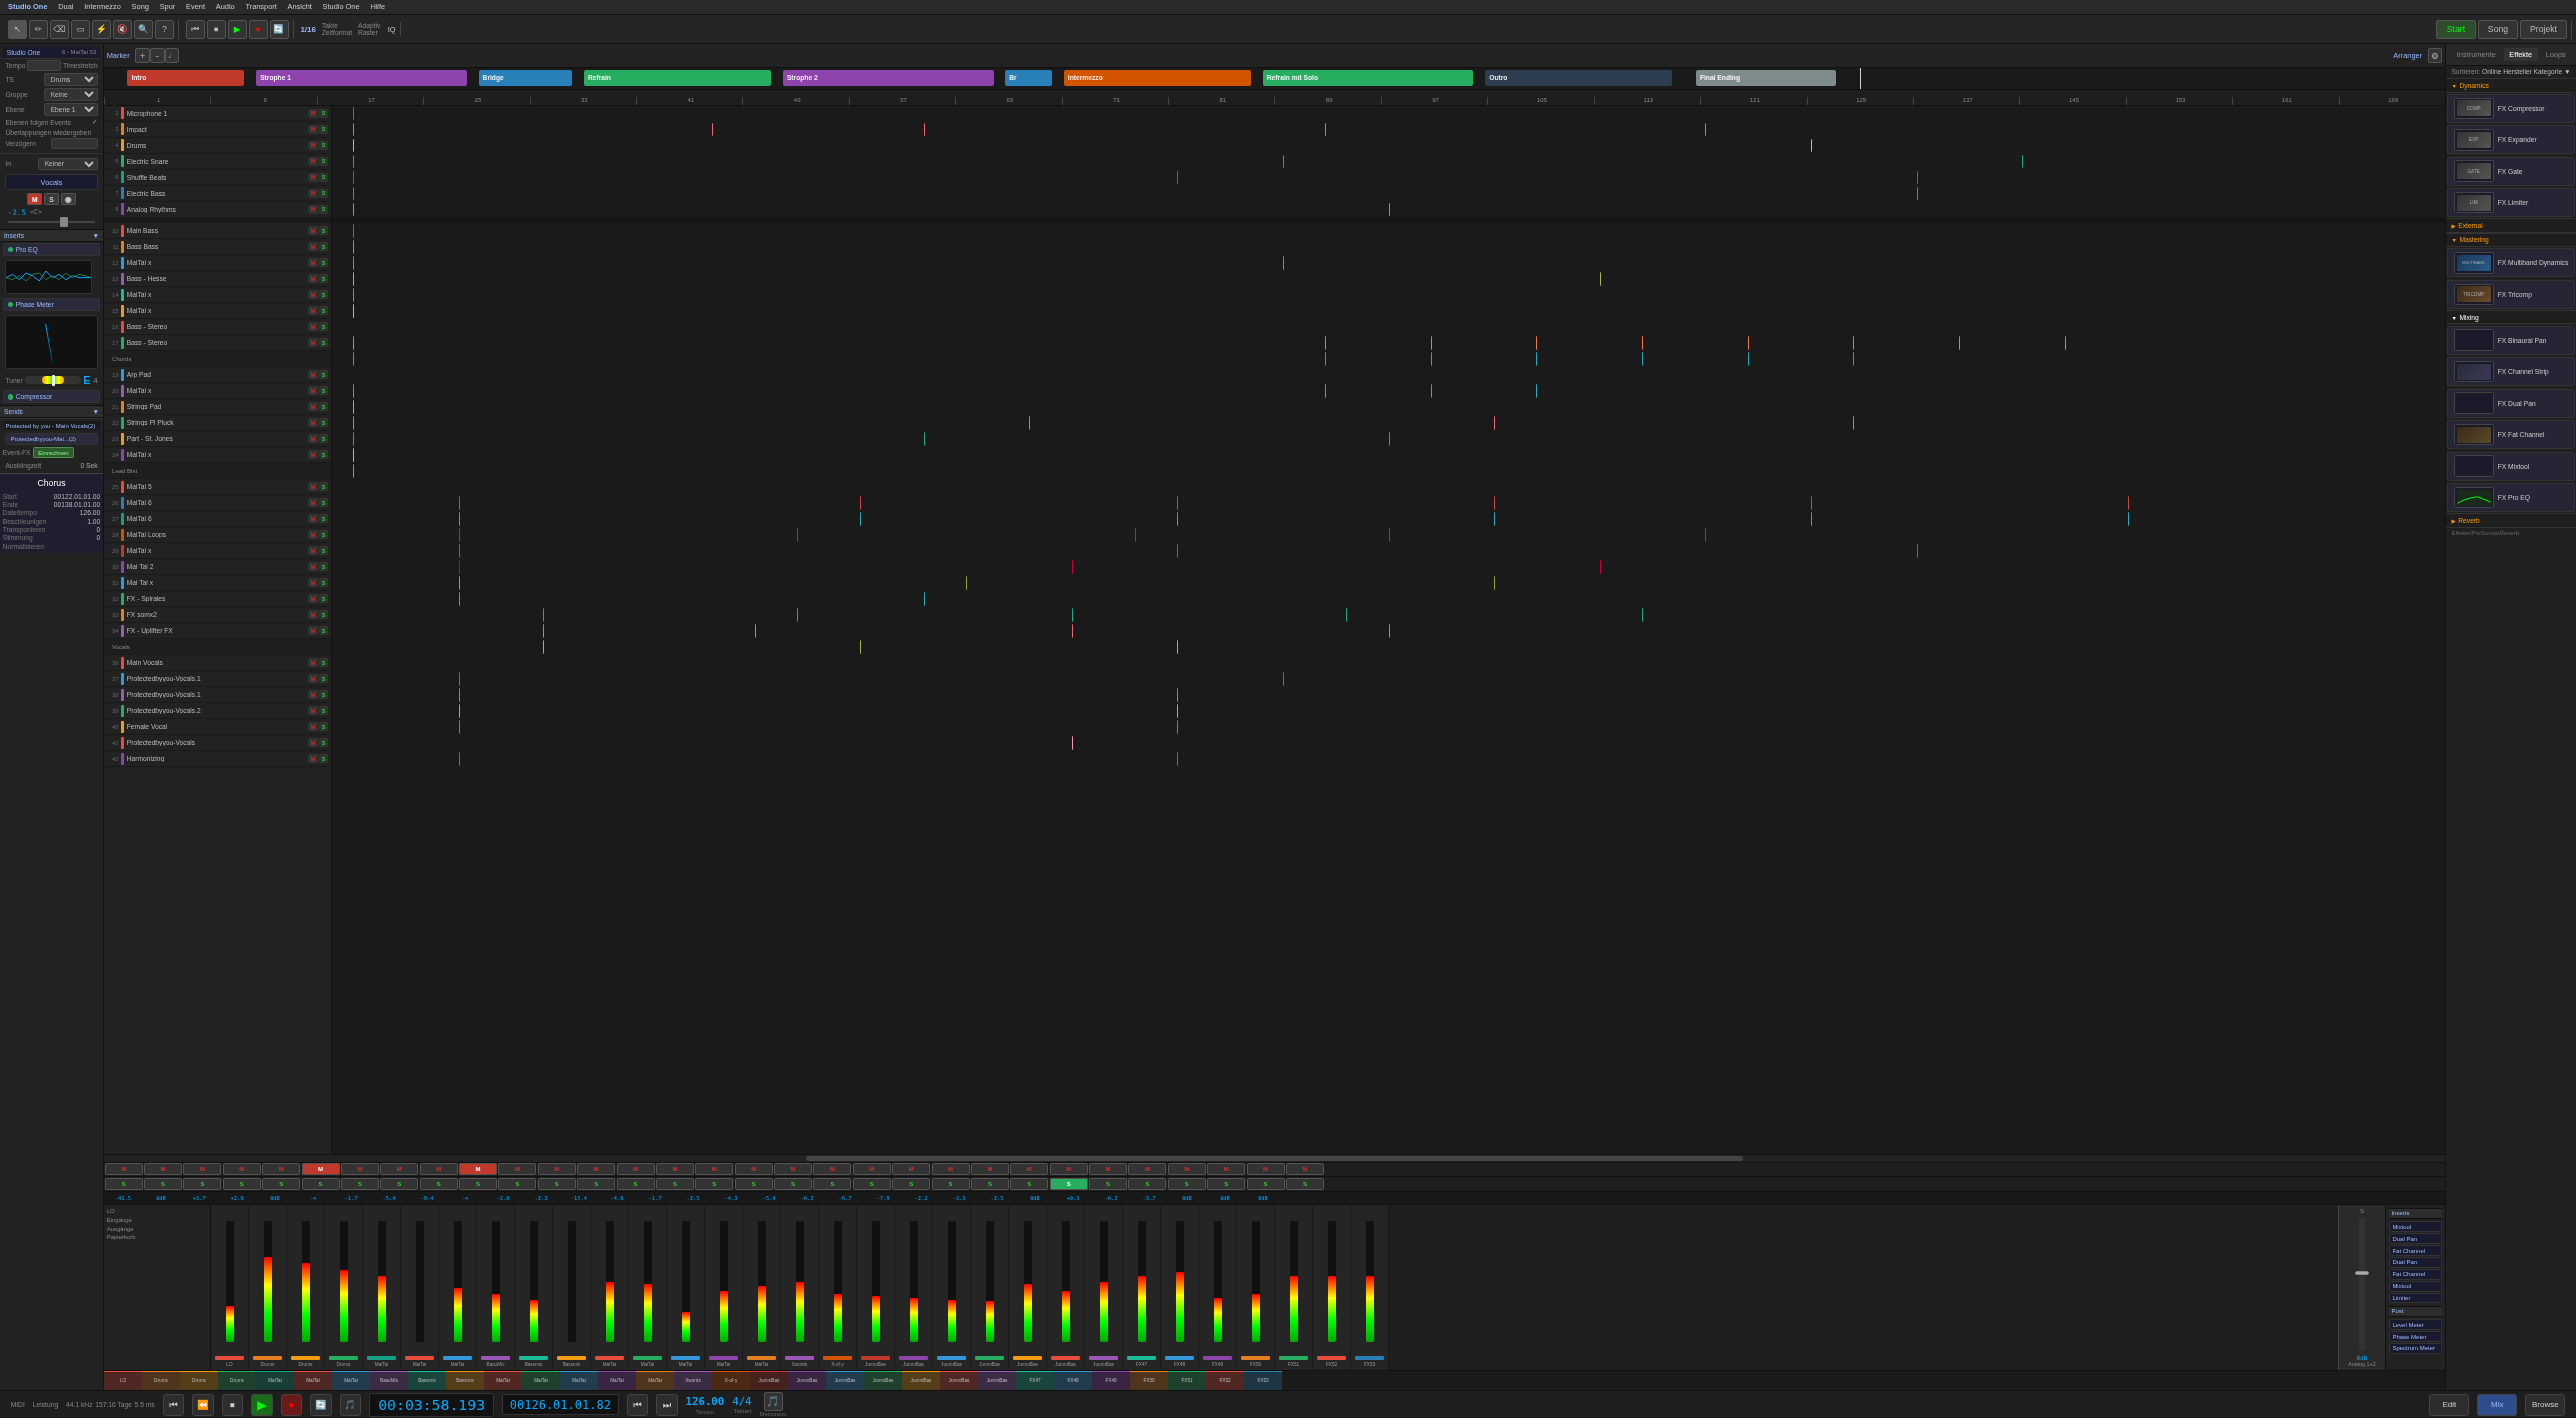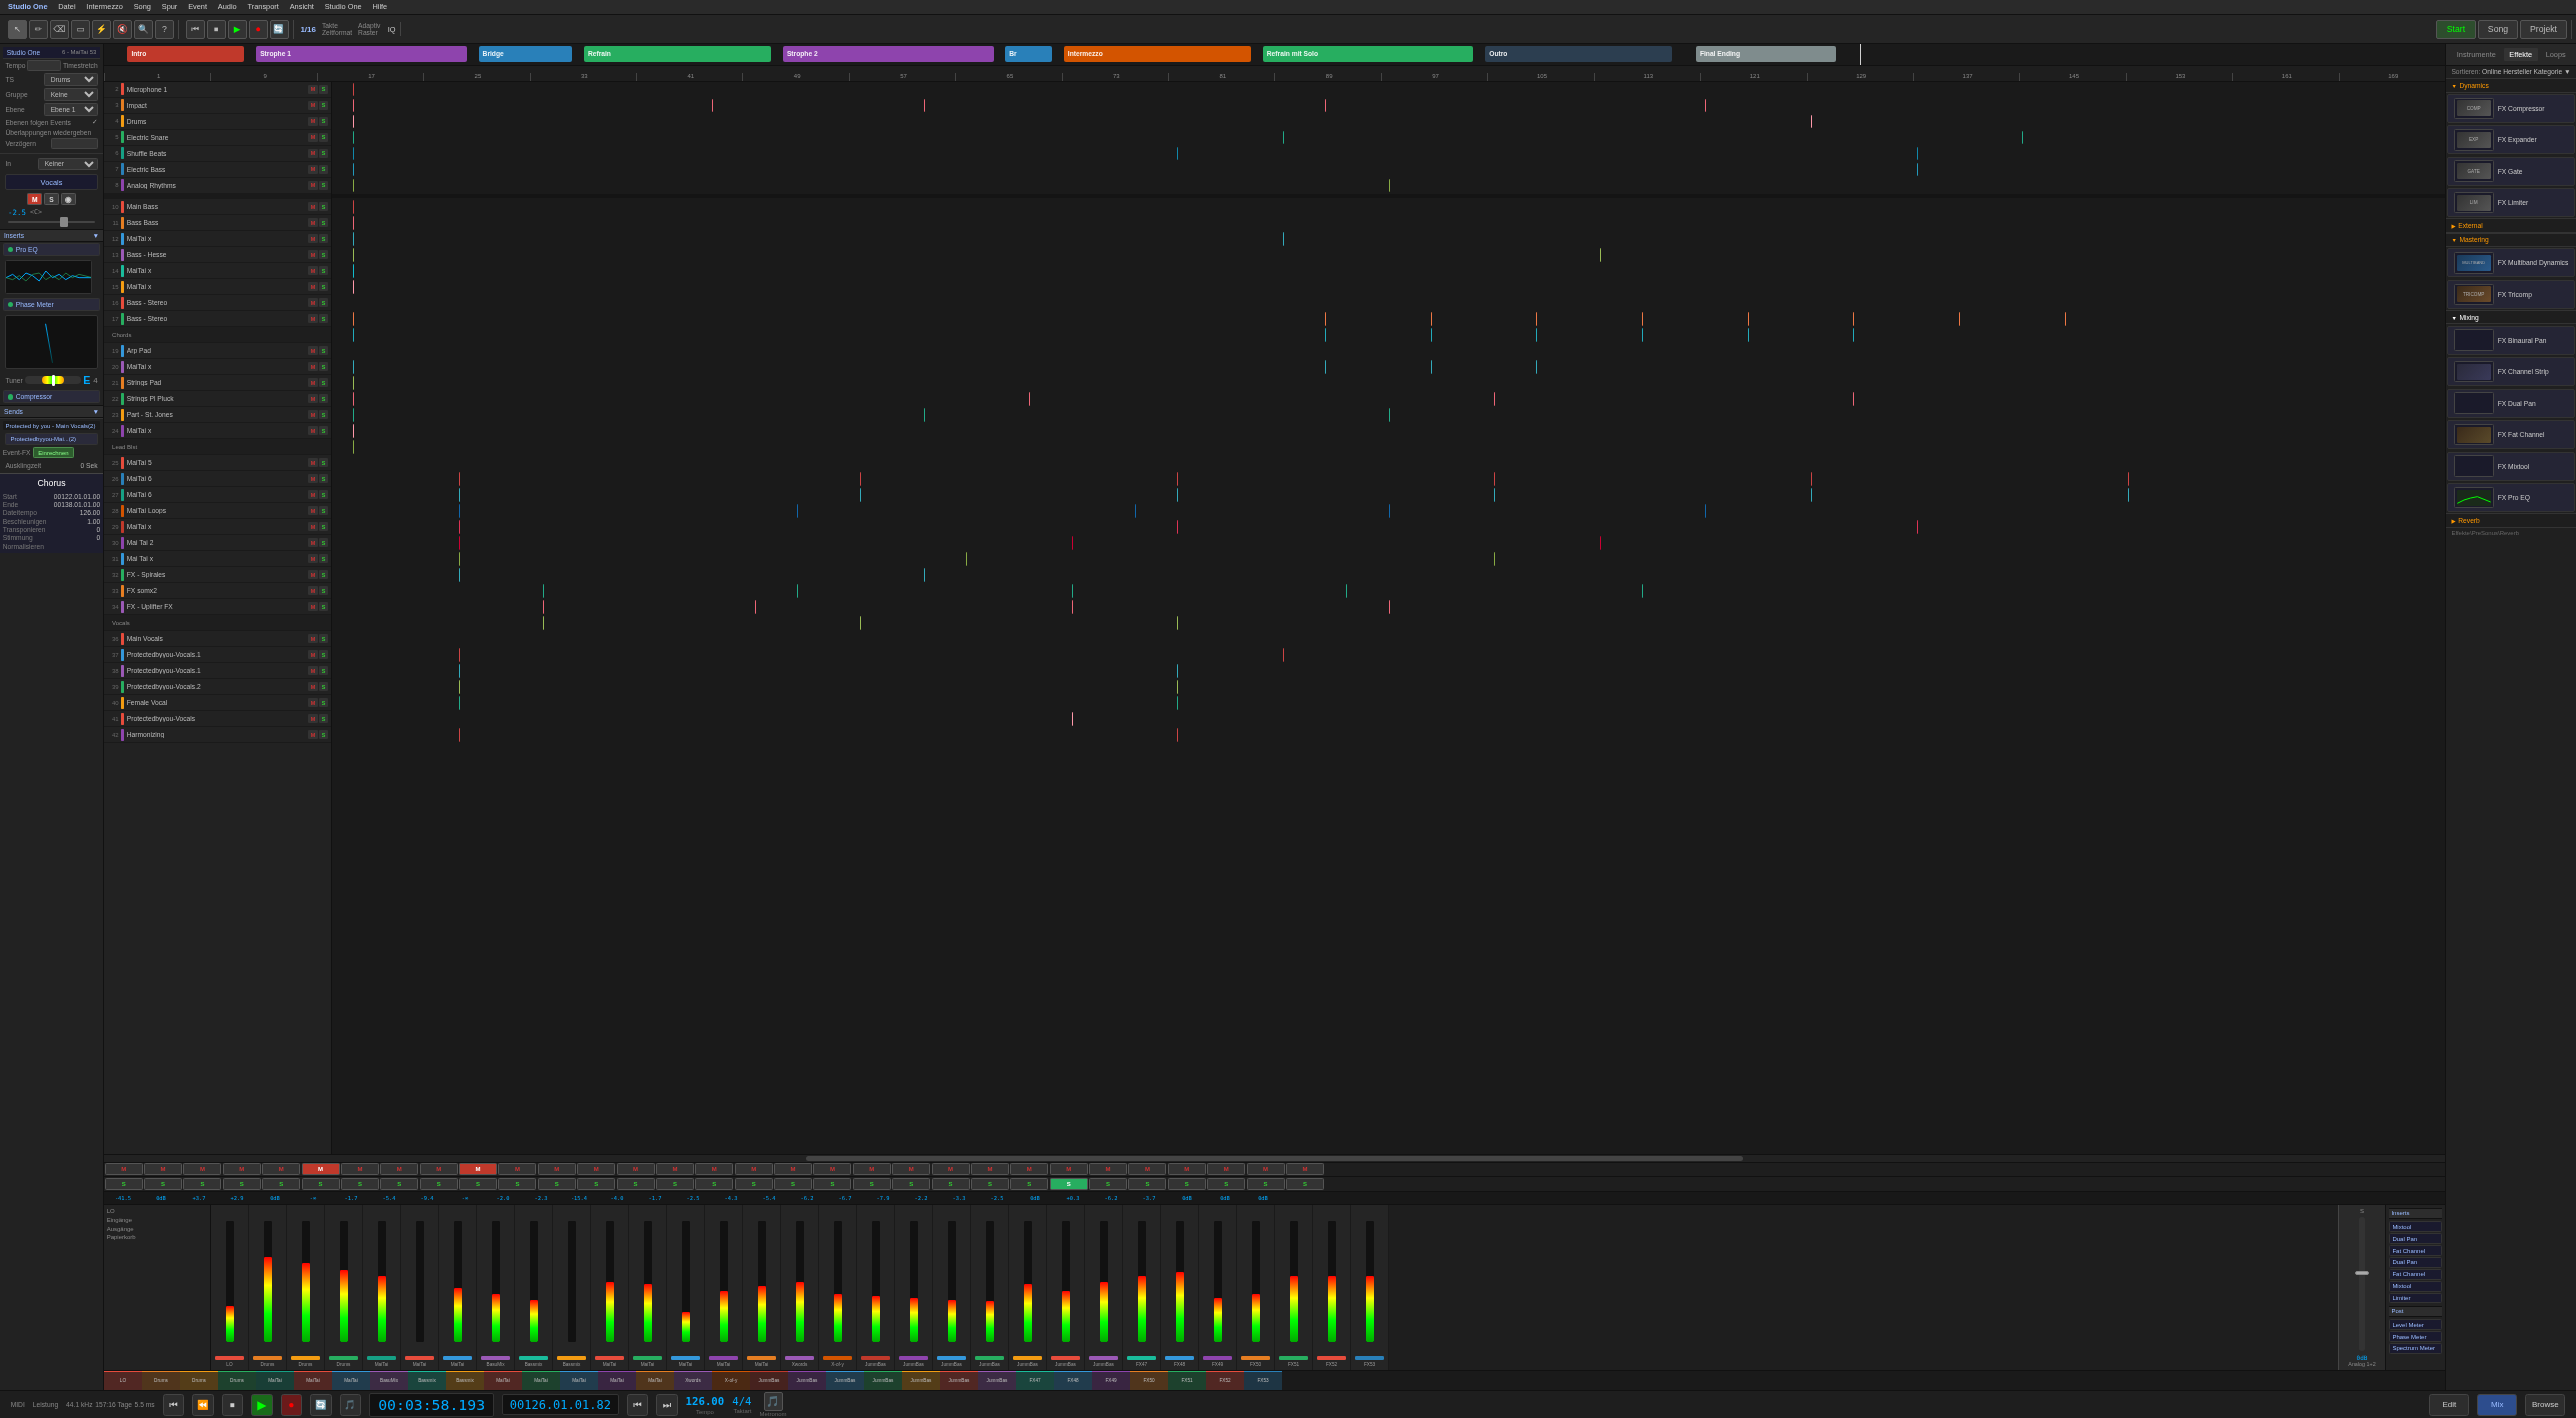--- a/index.html
+++ b/index.html
@@ -542,21 +542,21 @@
       height: 6.7px;
       background: #1a1a1a;
       border-top: 0.7px solid #111;
     }
   </style>
 </head>
 <body>
 
 <div class="menu-bar">
   <span style="color:#9bf;font-weight:bold;">Studio One</span>
-  <div id="menu-items"><span>Datei</span><span>Intermezzo</span><span>Song</span><span>Spur</span><span>Event</span><span>Audio</span><span>Transport</span><span>Ansicht</span><span>Studio One</span><span>Hilfe</span></div>
+  <div id="menu-items"><span>Dual</span><span>Intermezzo</span><span>Song</span><span>Spur</span><span>Event</span><span>Audio</span><span>Transport</span><span>Ansicht</span><span>Studio One</span><span>Hilfe</span></div>
 </div>
 
 <div class="toolbar">
   <div class="toolbar-section">
     <div class="toolbar-btn active" title="Arrow">↖</div>
     <div class="toolbar-btn" title="Draw">✏</div>
     <div class="toolbar-btn" title="Erase">⌫</div>
     <div class="toolbar-btn" title="Select">▭</div>
     <div class="toolbar-btn" title="Split">⚡</div>
     <div class="toolbar-btn" title="Mute">🔇</div>
@@ -739,20 +739,29 @@
         <span>0</span>
       </div>
       <div class="event-row">
         <label>Normalisieren</label>
       </div>
     </div>
   </div>
 
   <div class="center-area">
 
+    <div class="arrange-header">
+      <span style="color:#9bf;font-size:7.4px;margin-right:5.4px;">Marker</span>
+      <div class="toolbar-btn" style="width:14.8px;height:14.8px;font-size:9.4px;">+</div>
+      <div class="toolbar-btn" style="width:14.8px;height:14.8px;font-size:9.4px;">-</div>
+      <div class="toolbar-btn" style="width:14.8px;height:14.8px;font-size:8px;">♩</div>
+      <span style="flex:1;"></span>
+      <span style="color:#9bf;font-size:7.4px;margin-right:5.4px;">Arranger</span>
+      <div class="toolbar-btn" style="width:14.8px;height:14.8px;">⚙</div>
+    </div>
 
     <div class="arranger-section" style="height:21.5px;position:relative;">
       <div class="arr-block" style="left:1%;width:5%;background:#c0392b;">Intro</div>
       <div class="arr-block" style="left:6.5%;width:9%;background:#8e44ad;">Strophe 1</div>
       <div class="arr-block" style="left:16%;width:4%;background:#2980b9;">Bridge</div>
       <div class="arr-block" style="left:20.5%;width:8%;background:#27ae60;">Refrain</div>
       <div class="arr-block" style="left:29%;width:9%;background:#8e44ad;">Strophe 2</div>
       <div class="arr-block" style="left:38.5%;width:2%;background:#2980b9;">Br</div>
       <div class="arr-block" style="left:41%;width:8%;background:#d35400;">Intermezzo</div>
       <div class="arr-block" style="left:49.5%;width:9%;background:#27ae60;">Refrain mit Solo</div>

